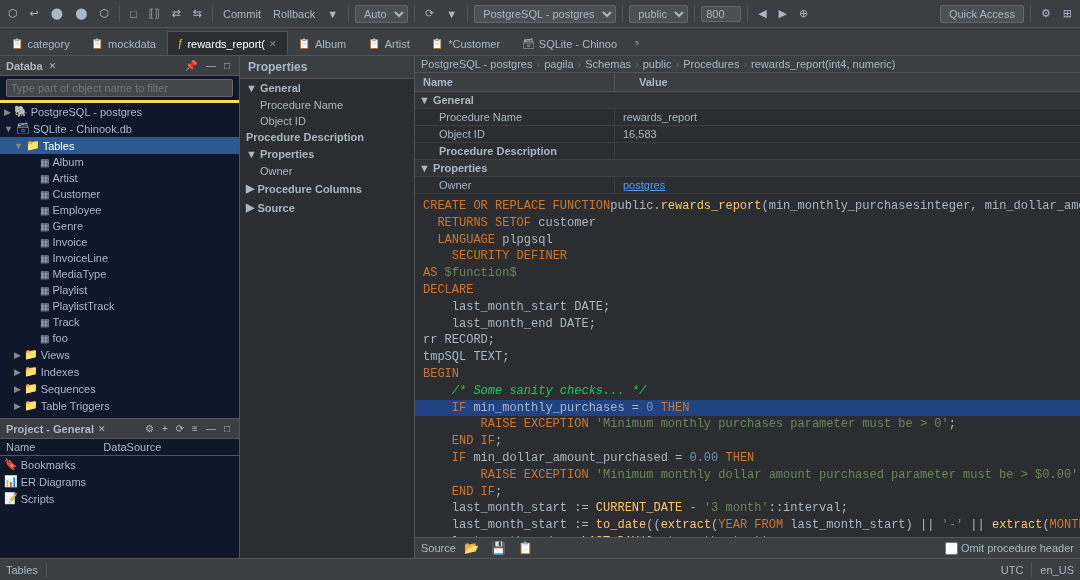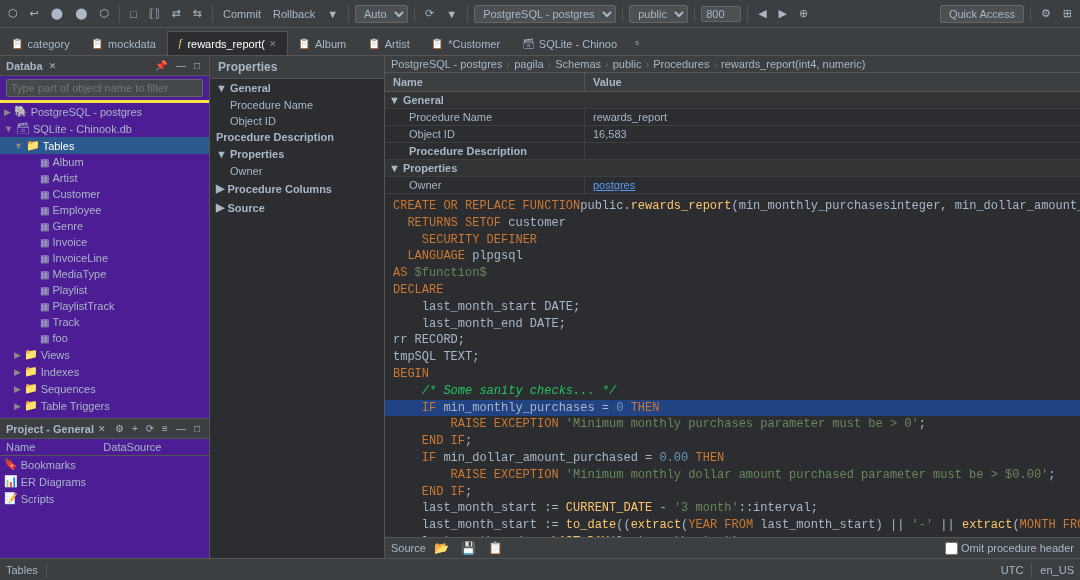--- a/index.html
+++ b/index.html
@@ -76,22 +76,22 @@
     .tab-close { font-size: 9px; color: #888; cursor: pointer; }
 
     
     #main-layout {
       display: flex;
       height: calc(580px - 28px - 28px - 22px);
     }
 
     
     #left-sidebar {
-      width: 210px;
-      background: #4c1d95;
+      width: 240px;
+      background: #0f172a;
       border-right: 1px solid #555;
       display: flex;
       flex-direction: column;
       overflow: hidden;
     }
     #sidebar-panels {
       display: flex;
       flex-direction: column;
       height: 100%;
     }
@@ -220,21 +220,21 @@
       flex-direction: column;
       background: #2b2d30;
     }
     #props-table-header {
       display: flex;
       background: #3c3f41;
       border-bottom: 1px solid #555;
       font-size: 11px;
     }
     .props-col-name { width: 200px; padding: 3px 8px; border-right: 1px solid #555; font-weight: bold; color: #a9b7c6; }
-    .props-col-val { flex: 1; padding: 3px 8px; font-weight: bold; color: #a9b7c6; }
+    .props-col-val { flex: 1; padding: 3px 8px; font-weight: bold; color: #a9b7c6; margin-left: 16px; }
 
     #props-table-body { font-size: 11px; }
     .props-section-row {
       display: flex;
       align-items: center;
       padding: 2px 4px;
       gap: 3px;
       font-weight: bold;
       background: #313335;
       color: #a9b7c6;
@@ -643,22 +643,22 @@
           <div class="props-val-cell">
             <span class="props-val-link">postgres</span>
           </div>
         </div>
       </div>
     </div>
 
     <div id="code-editor">
       <div class="code-line"><span class="kw">CREATE OR REPLACE FUNCTION</span> <span>public.</span><span class="fn">rewards_report</span><span>(</span><span>min_monthly_purchases</span> <span class="type">integer</span><span>, </span><span>min_dollar_amount_purchased</span> </div>
       <div class="code-line"><span>  </span><span class="kw">RETURNS SETOF</span><span> customer</span></div>
+      <div class="code-line"><span>  </span><span class="kw">LANGUAGE</span><span> plpgsql</span></div>
       <div class="code-line"><span>    </span><span class="kw">SECURITY DEFINER</span></div>
-      <div class="code-line"><span>  </span><span class="kw">LANGUAGE</span><span> plpgsql</span></div>
       <div class="code-line"><span class="kw">AS</span><span> </span><span class="dollar">$function$</span></div>
       <div class="code-line"><span class="kw">DECLARE</span></div>
       <div class="code-line"><span>    last_month_start </span><span class="type">DATE</span><span>;</span></div>
       <div class="code-line"><span>    last_month_end </span><span class="type">DATE</span><span>;</span></div>
       <div class="code-line"><span>rr </span><span class="type">RECORD</span><span>;</span></div>
       <div class="code-line"><span>tmpSQL </span><span class="type">TEXT</span><span>;</span></div>
       <div class="code-line"><span class="kw">BEGIN</span></div>
       <div class="code-line"></div>
       <div class="code-line"><span>    </span><span class="cm">/* Some sanity checks... */</span></div>
       <div class="code-line highlighted"><span>    </span><span class="kw">IF</span><span> min_monthly_purchases </span><span>= </span><span class="num">0</span><span> </span><span class="kw">THEN</span></div>

